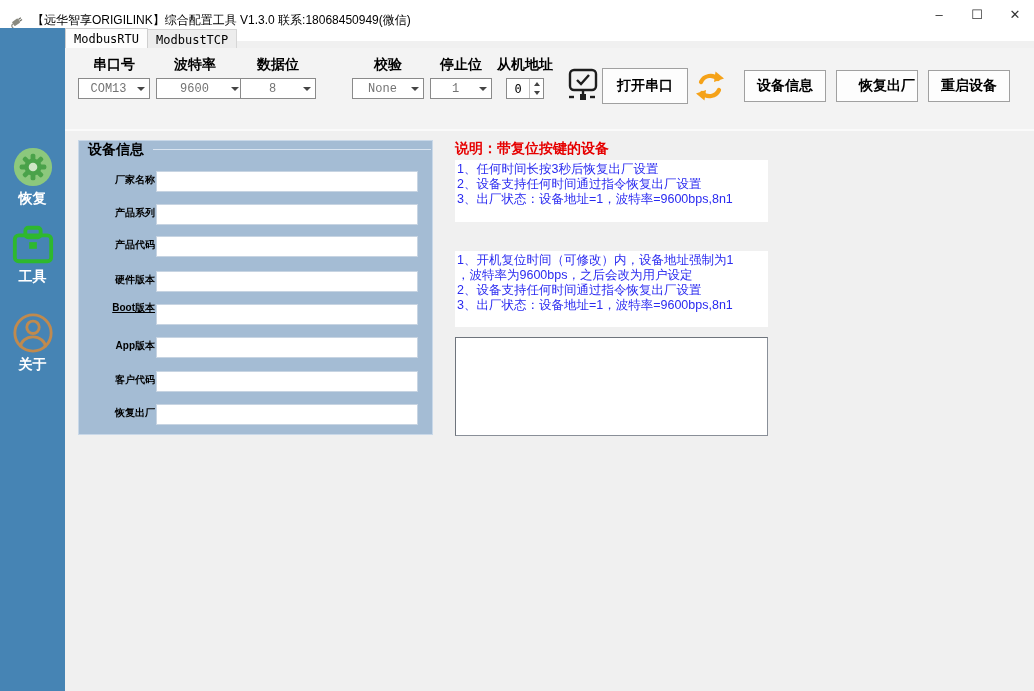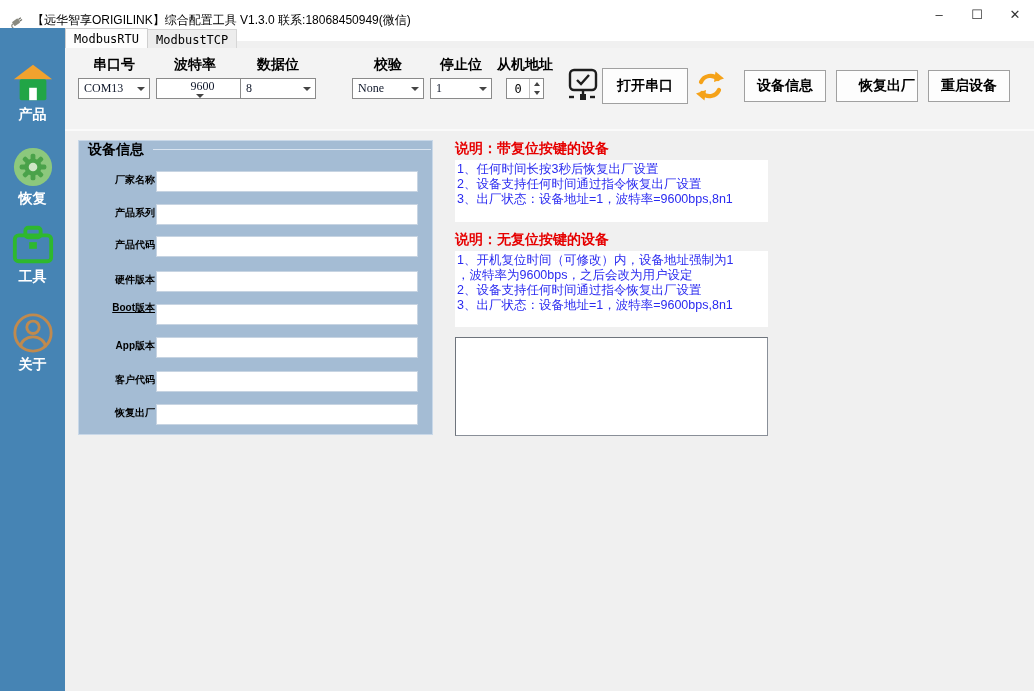--- a/index.html
+++ b/index.html
@@ -28,21 +28,21 @@
          font-family:"DejaVu Sans Mono", monospace; font-size:12px; color:#000; }
   .tab.active { background:#fdfdfd; border:1px solid #cfcfcf; border-bottom:none; }
   .tab.inactive { background:#ededed; border:1px solid #d6d6d6; border-left:none; border-bottom:none; margin-top:1px; }
 
   
   .toolbar-strip { position:absolute; left:65px; top:48px; width:969px; height:83px;
                    background:#f3f3f3; border-bottom:2px solid #fafafa; }
   .tb-label { position:absolute; top:56px; font-size:14px; font-weight:bold; color:#000; text-align:center; }
   .combo { position:absolute; top:78px; height:21px; background:#ffffff;
            border:1px solid #8a8a8a; display:flex; align-items:center; cursor:default; }
-  .combo-text { flex:1; padding-left:5px; font-family:Liberation Serif, serif; font-size:12px; color:#0f172a; }
+  .combo-text { flex:1; padding-left:5px; font-family:Liberation Mono, monospace; font-size:12px; color:#737373;text-align:center; }
   .combo-arrow { width:16px; display:flex; align-items:center; justify-content:center; }
   .combo-arrow::after { content:""; border-left:4px solid transparent; border-right:4px solid transparent;
                         border-top:4px solid #444; }
   .spinner { position:absolute; top:78px; height:21px; background:#fff; border:1px solid #8a8a8a; display:flex; }
   .spinner input { width:22px; border:none; outline:none; text-align:center;
                    font-family:"DejaVu Sans Mono", monospace; font-size:12px; }
   .spin-btns { width:14px; border-left:1px solid #c0c0c0; display:flex; flex-direction:column; }
   .spin-btn { flex:1; display:flex; align-items:center; justify-content:center; }
   .spin-up::after { content:""; border-left:3px solid transparent; border-right:3px solid transparent;
                     border-bottom:4px solid #444; }
@@ -92,28 +92,20 @@
     <span class="titlebar-text">【远华智享ORIGILINK】综合配置工具 V1.3.0 联系:18068450949(微信)</span>
     <div class="win-controls">
       <div class="win-btn">–</div>
       <div class="win-btn">☐</div>
       <div class="win-btn">✕</div>
     </div>
   </div>
 
   <div class="sidebar">
 
-    <div class="side-item" style="top:34px;">
-      <svg class="ic" width="42" height="42" viewBox="0 0 44 44">
-        <polygon points="22,3 2,18 42,18" fill="#f2a22e"></polygon>
-        <rect x="8" y="18" width="28" height="22" rx="2" fill="#1fa04d" style="fill:#21a546"></rect>
-        <rect x="18" y="27" width="8" height="13" fill="#ffffff"></rect>
-      </svg>
-      <span class="side-label">产品</span>
-    </div>
 
     <div class="side-item" style="top:118px;">
       <svg class="ic" width="42" height="42" viewBox="0 0 44 44">
         <circle cx="22" cy="22" r="20" fill="#8cc87d"></circle>
         <g fill="#4aa24a">
           <rect x="19.5" y="8" width="5" height="28" rx="2"></rect>
           <rect x="19.5" y="8" width="5" height="28" rx="2" transform="rotate(45 22 22)"></rect>
           <rect x="19.5" y="8" width="5" height="28" rx="2" transform="rotate(90 22 22)"></rect>
           <rect x="19.5" y="8" width="5" height="28" rx="2" transform="rotate(135 22 22)"></rect>
           <circle cx="22" cy="22" r="9"></circle>
@@ -153,21 +145,21 @@
   <div class="tb-label" style="left:156px;width:78px;">波特率</div>
   <div class="tb-label" style="left:240px;width:76px;">数据位</div>
   <div class="tb-label" style="left:352px;width:72px;">校验</div>
   <div class="tb-label" style="left:430px;width:62px;">停止位</div>
   <div class="tb-label" style="left:494px;width:62px;">从机地址</div>
 
   <div class="combo" style="left:78px;width:72px;">
     <span class="combo-text">COM13</span>
     <span class="combo-arrow"></span>
   </div>
-  <div class="combo" style="left:156px;width:88px;flex-direction:column;">
+  <div class="combo" style="left:156px;width:88px;">
     <span class="combo-text">9600</span>
     <span class="combo-arrow"></span>
   </div>
   <div class="combo" style="left:240px;width:76px;">
     <span class="combo-text">8</span>
     <span class="combo-arrow"></span>
   </div>
   <div class="combo" style="left:352px;width:72px;">
     <span class="combo-text">None</span>
     <span class="combo-arrow"></span>
@@ -236,21 +228,20 @@
     <input class="fld-input" style="top: 263px;" value="">
   </div>
 
   <div class="note-heading" style="top:140px;">说明：带复位按键的设备</div>
   <div class="note-box" style="top:160px;height:62px;">
     <div class="note-line">1、任何时间长按3秒后恢复出厂设置</div>
     <div class="note-line">2、设备支持任何时间通过指令恢复出厂设置</div>
     <div class="note-line">3、出厂状态：设备地址=1，波特率=9600bps,8n1</div>
   </div>
 
-  <div class="note-heading" style="top:231px;">说明：无复位按键的设备</div>
   <div class="note-box" style="top:251px;height:76px;">
     <div class="note-line">1、开机复位时间（可修改）内，设备地址强制为1</div>
     <div class="note-line">，波特率为9600bps，之后会改为用户设定</div>
     <div class="note-line">2、设备支持任何时间通过指令恢复出厂设置</div>
     <div class="note-line">3、出厂状态：设备地址=1，波特率=9600bps,8n1</div>
   </div>
 
   <textarea class="logbox" readonly="" style=""></textarea>
 
 </div>

